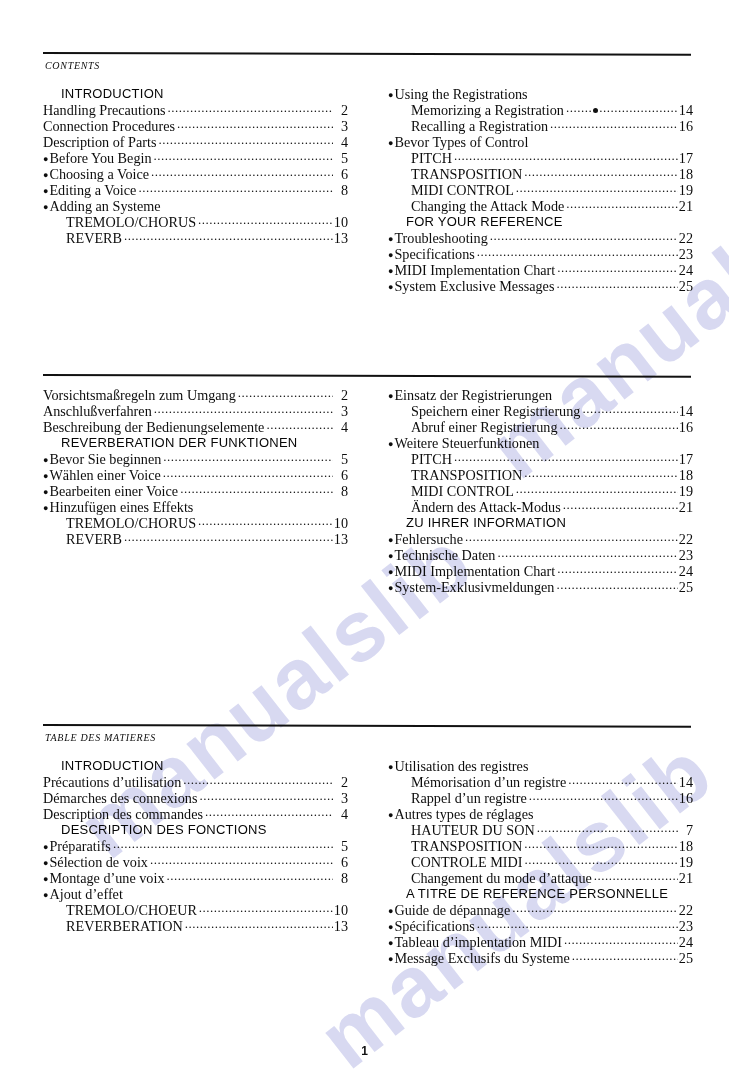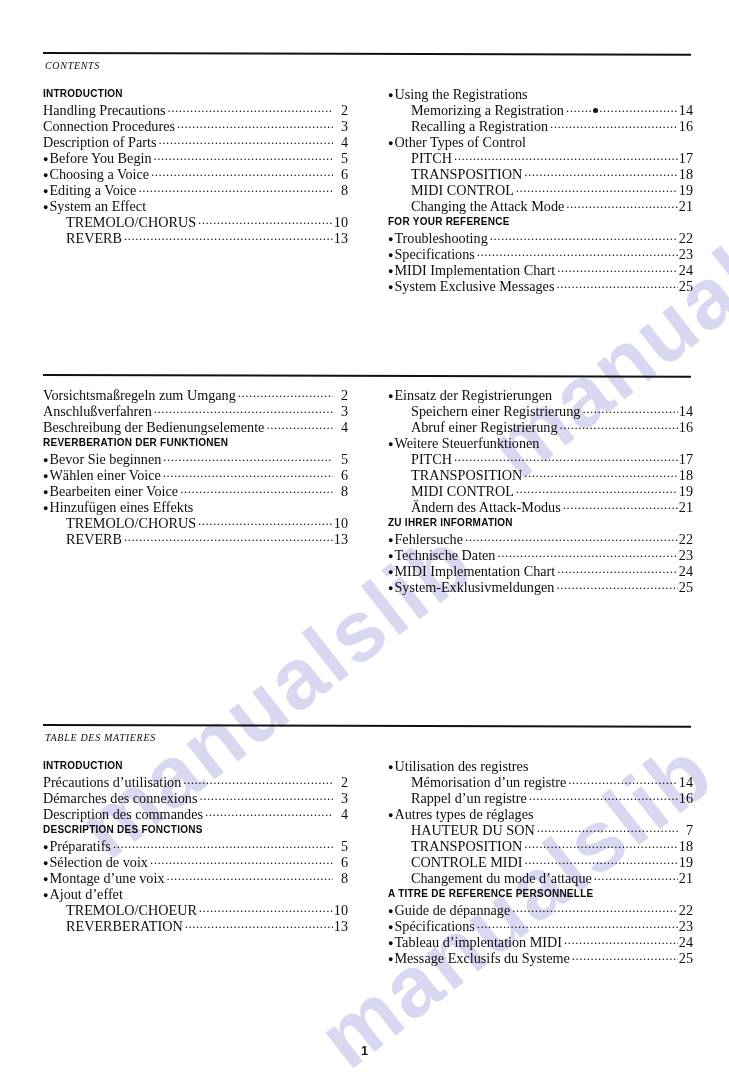--- a/index.html
+++ b/index.html
@@ -79,27 +79,28 @@
   .col {
     width: 305px;
   }
   .col-right {
     margin-left: 40px;
   }
 
   
   .grp-head {
     font-family: "Liberation Sans", sans-serif;
-    font-weight: 700;
-    font-size: 10px;
+    font-weight: 400;
+    font-size: 13px;
     letter-spacing: 0.25px;
     line-height: 16px;
     height: 16px;
     white-space: nowrap;
     color: #070707;
+    margin-left: 18px;
   }
 
   .row {
     display: flex;
     align-items: baseline;
     line-height: 16px;
     height: 16px;
     font-size: 14.2px;
     white-space: nowrap;
     overflow: hidden;
@@ -208,21 +209,21 @@
             <span class="pageno">6</span>
           </div>
           <div class="row">
             <span class="bullet">●</span>
             <span class="label">Editing a Voice</span>
             <span class="leader">.........................................................................................</span>
             <span class="pageno">8</span>
           </div>
           <div class="row nolead">
             <span class="bullet">●</span>
-            <span class="label">System an Effect</span>
+            <span class="label">Adding an Systeme</span>
             <span class="leader">.........................................................................................</span>
             <span class="pageno"></span>
           </div>
           <div class="row no-bullet indent">
             <span class="bullet">●</span>
             <span class="label">TREMOLO/CHORUS</span>
             <span class="leader">.........................................................................................</span>
             <span class="pageno">10</span>
           </div>
           <div class="row no-bullet indent">
@@ -246,21 +247,21 @@
             <span class="pageno">14</span>
           </div>
           <div class="row no-bullet indent">
             <span class="bullet">●</span>
             <span class="label">Recalling a Registration</span>
             <span class="leader">.........................................................................................</span>
             <span class="pageno">16</span>
           </div>
           <div class="row nolead">
             <span class="bullet">●</span>
-            <span class="label">Other Types of Control</span>
+            <span class="label">Bevor Types of Control</span>
             <span class="leader">.........................................................................................</span>
             <span class="pageno"></span>
           </div>
           <div class="row no-bullet indent">
             <span class="bullet">●</span>
             <span class="label">PITCH</span>
             <span class="leader">.........................................................................................</span>
             <span class="pageno">17</span>
           </div>
           <div class="row no-bullet indent">

